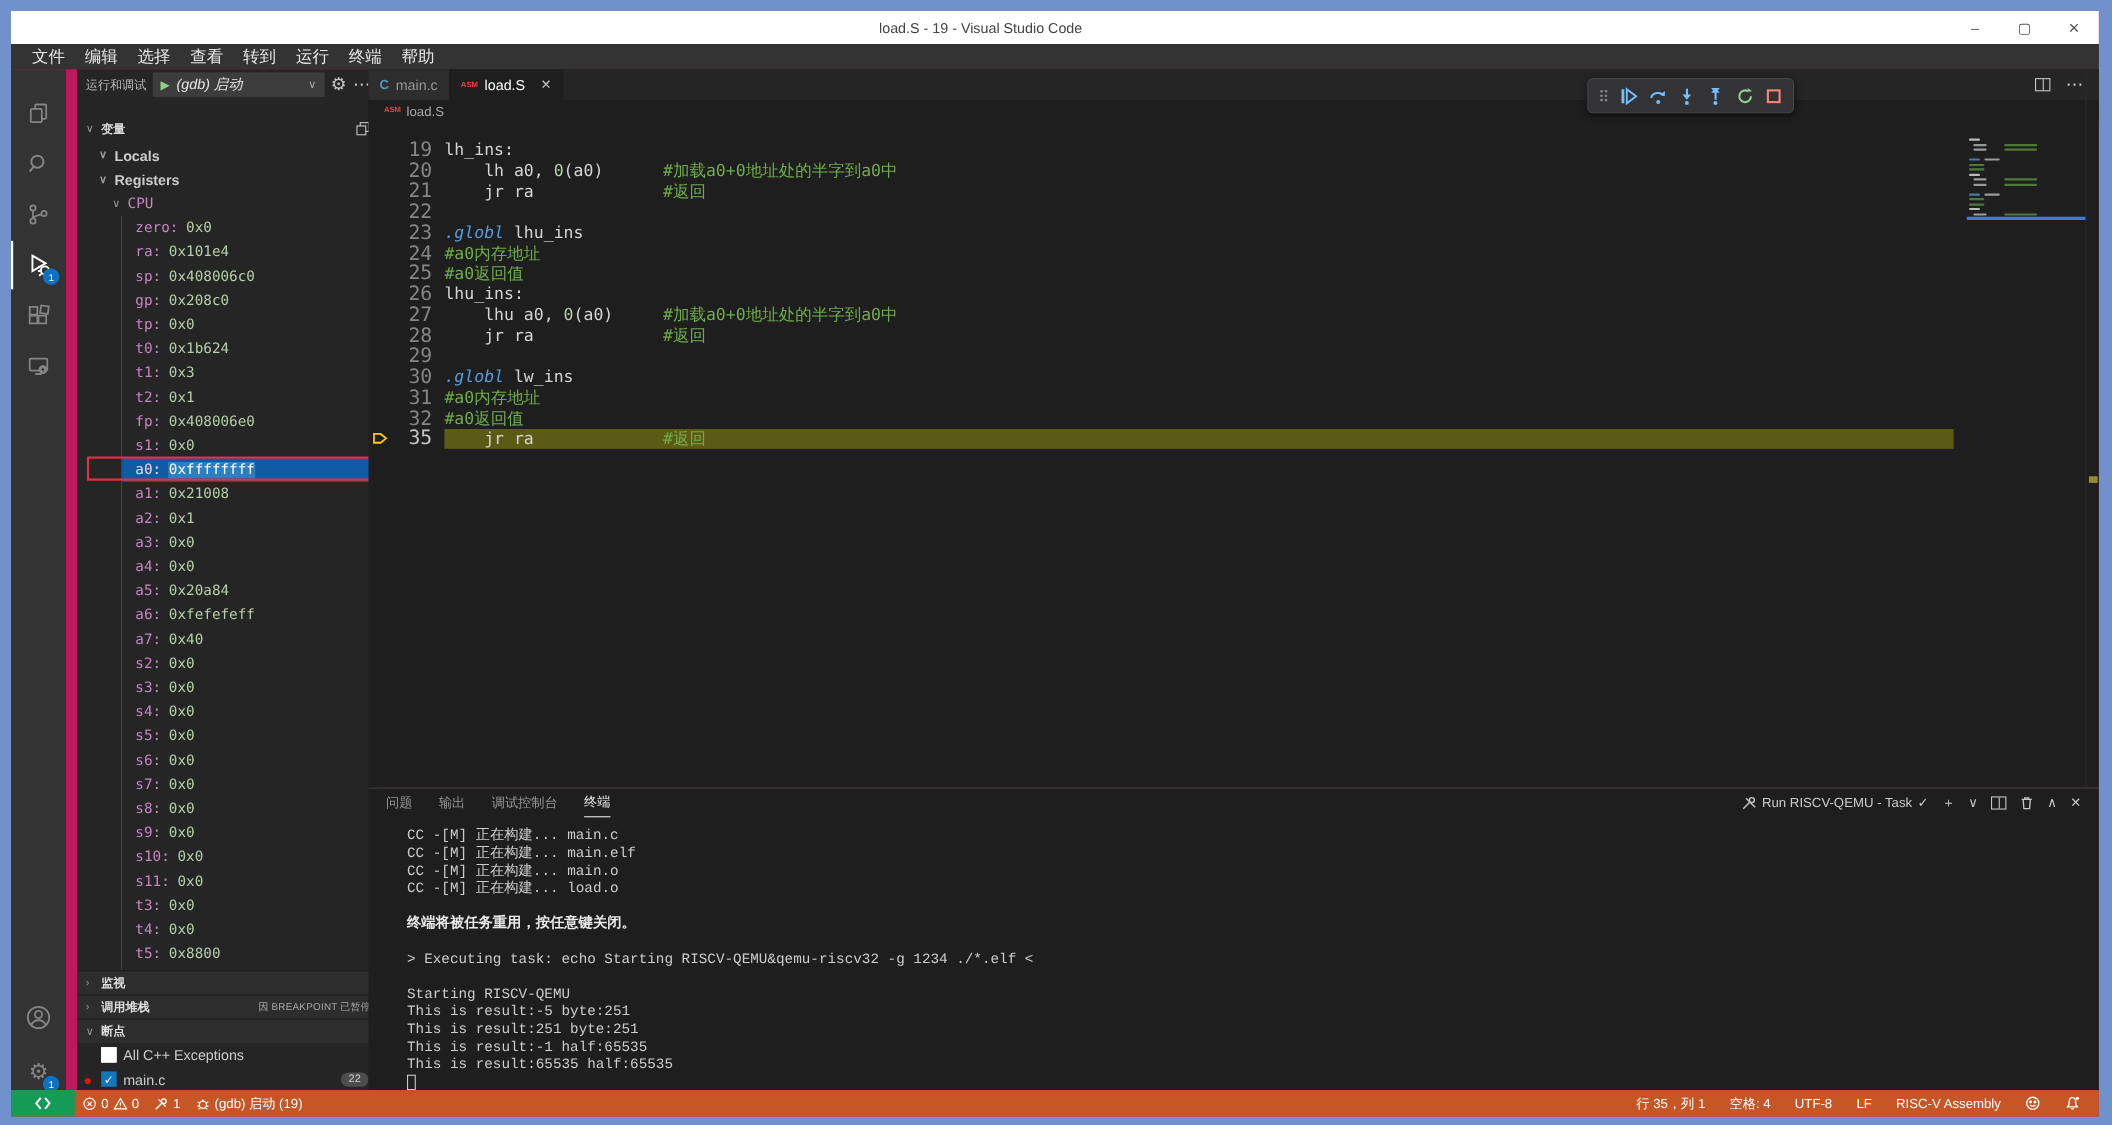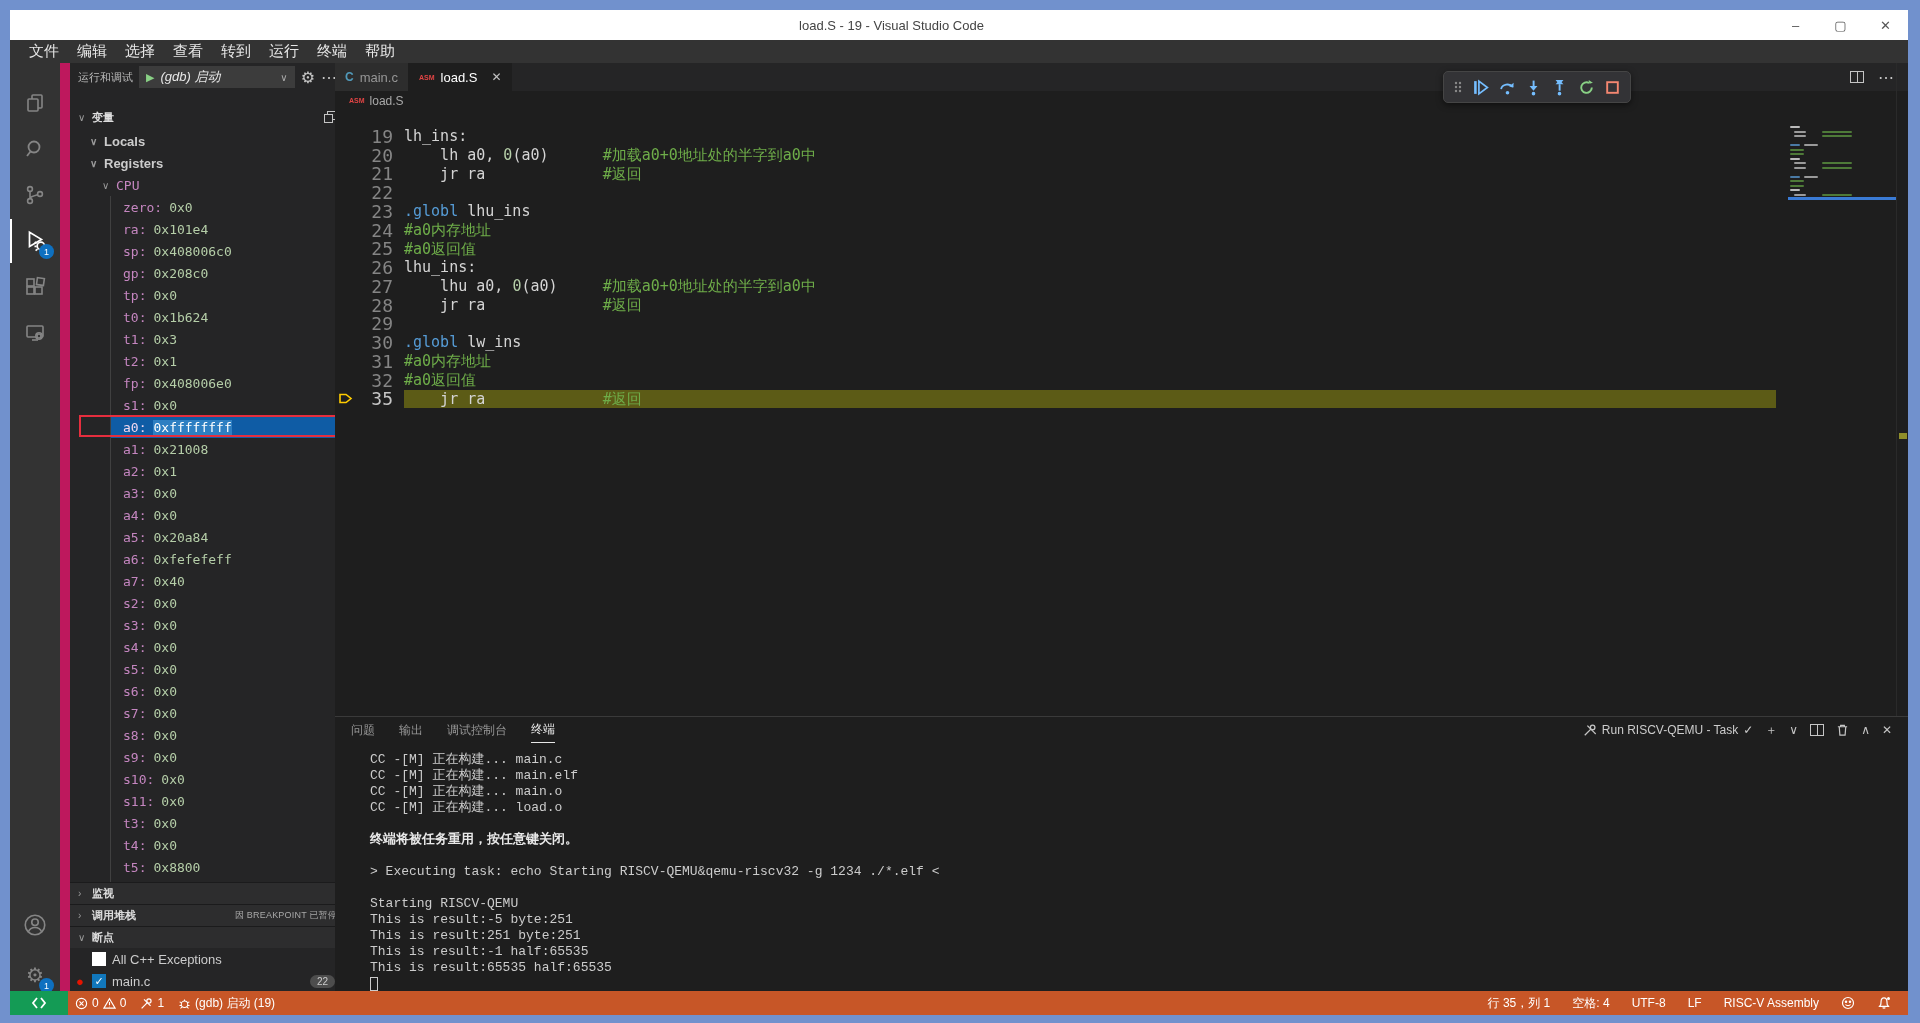--- a/index.html
+++ b/index.html
@@ -64,21 +64,21 @@
   .ficon-asm{color:#e04444;font-weight:bold;font-size:7px;letter-spacing:0;}
   #tabbar-actions{margin-left:auto;display:flex;align-items:center;gap:14px;padding-right:14px;color:#c5c5c5;}
   .spliticon{width:14px;height:12px;border:1px solid #c5c5c5;box-sizing:border-box;position:relative;}
   .spliticon::after{content:'';position:absolute;left:6px;top:0;width:1px;height:100%;background:#c5c5c5;}
   #breadcrumb{left:0;top:28px;width:100%;height:19px;display:flex;align-items:center;padding-left:14px;box-sizing:border-box;gap:5px;color:#a9a9a9;font-size:12px;background:#1e1e1e;}
   #code{left:0;top:47px;width:100%;height:606px;padding-top:17px;box-sizing:border-box;}
   .code-row{display:flex;height:18.75px;align-items:center;position:relative;}
   .gutter{width:20px;height:100%;display:flex;align-items:center;justify-content:center;flex:none;}
   .lnum{width:38px;flex:none;text-align:right;padding-right:11px;color:#858585;font-family:"DejaVu Sans Mono",monospace;font-size:18px;}
   .ltext{white-space:pre;font-family:"DejaVu Sans Mono",monospace;font-size:15px;line-height:18.75px;}
-  .tk-p{color:#d4d4d4;}  .tk-k{color:#569cd6;}  .tk-c{color:#6ead49;}  .tk-n{color:#b5cea8;}
+  .tk-p{color:#d4d4d4;}  .tk-k{color:#569cd6;font-style:italic;}  .tk-c{color:#6ead49;}  .tk-n{color:#b5cea8;}
   .code-row.current .ltext{background:#5c5b16;flex:none;width:1372px;}
   .code-row.current .lnum{color:#c6c6c6;}
   .code-row.boxed::after{content:'';position:absolute;left:2px;top:-2px;width:498px;height:22px;border:2px solid #e62e3e;box-sizing:border-box;pointer-events:none;}
   #minimap{left:1453px;top:47px;width:108px;height:100px;}
   .mmark{position:absolute;height:2px;border-radius:1px;}
   #mm-cursor{position:absolute;left:0;width:108px;height:3px;background:#3a7bd5;}
   #overview-ruler{left:1561px;top:0;width:12px;height:653px;border-left:1px solid #2a2a2a;}
   #ruler-line{position:absolute;left:2px;top:370px;width:8px;height:6px;background:#8f8e2a;}
   
   #debug-toolbar{left:1108px;top:8px;width:178px;height:30px;background:#333336;border:1px solid #454545;border-radius:5px;box-shadow:0 2px 6px rgba(0,0,0,.5);display:flex;align-items:center;justify-content:space-around;padding:0 4px;}

